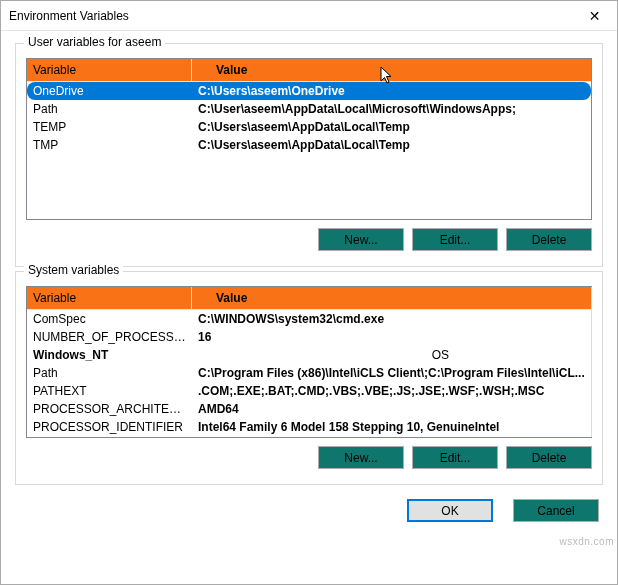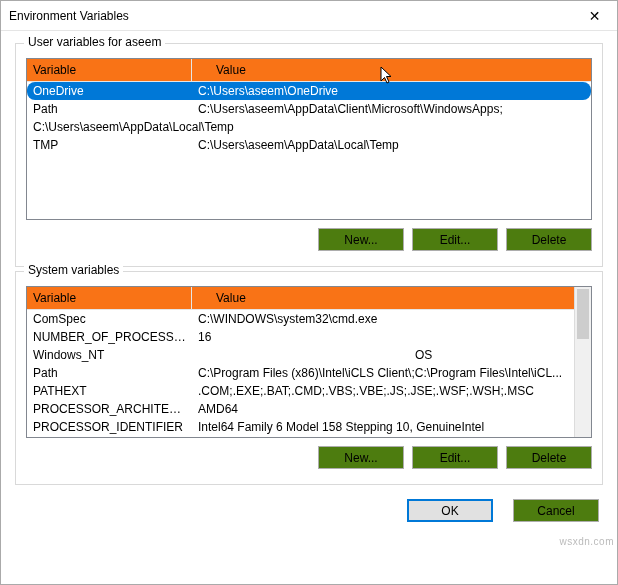--- a/index.html
+++ b/index.html
@@ -112,41 +112,41 @@
   .btnrow {
     display: flex;
     justify-content: flex-end;
     gap: 8px;
     margin-top: 8px;
   }
   .btn {
     min-width: 86px;
     height: 23px;
     border: 1px solid #adadad;
-    background: #4d7c0f;
+    background: #0f766e;
     font-size: 12px;
     display: flex; align-items: center; justify-content: center;
     padding: 0 8px;
   }
   .btn.default {
     border: 2px solid #0078d7;
     background: #e1e1e1;
   }
   .dialog-buttons {
     display: flex;
     justify-content: flex-end;
     gap: 20px;
     padding: 6px 4px 0 0;
   }
   .cursor {
     position: absolute;
     pointer-events: none;
   }
   .col-var { width: 165px; }
-  .col-val { flex: 1; border-right: none !important; }
+  .col-val { flex: 1; border-right: none !important; font-weight: bold; }
   .sys .col-var { width: 165px; }
   .watermark {
     position: absolute;
     right: 4px; bottom: 38px;
     font-size: 10px;
     color: #bbb;
     letter-spacing: 0.5px;
   }
 </style>
 </head>
@@ -170,23 +170,24 @@
           <div class="col col-var">Variable</div>
           <div class="col col-val">Value</div>
         </div>
         <div class="lv-body" id="user-body">
             <div class="lv-row selected">
               <div class="cell col-var">OneDrive</div>
               <div class="cell col-val">C:\Users\aseem\OneDrive</div>
             </div>
             <div class="lv-row">
               <div class="cell col-var">Path</div>
-              <div class="cell col-val">C:\Users\aseem\AppData\Client\Microsoft\WindowsApps;</div>
+              <div class="cell col-val">C:\User\aseem\AppData\Local\Microsoft\WindowsApps;</div>
             </div>
             <div class="lv-row">
+              <div class="cell col-var">TEMP</div>
               <div class="cell col-val">C:\Users\aseem\AppData\Local\Temp</div>
             </div>
             <div class="lv-row">
               <div class="cell col-var">TMP</div>
               <div class="cell col-val">C:\Users\aseem\AppData\Local\Temp</div>
             </div>
           </div>
       </div>
 
       <div class="btnrow">

